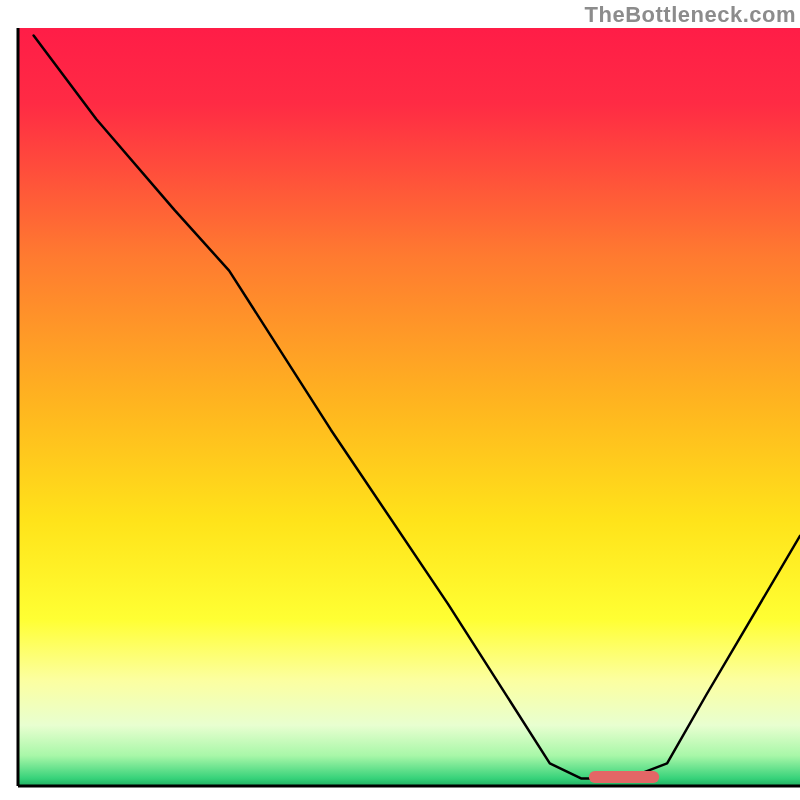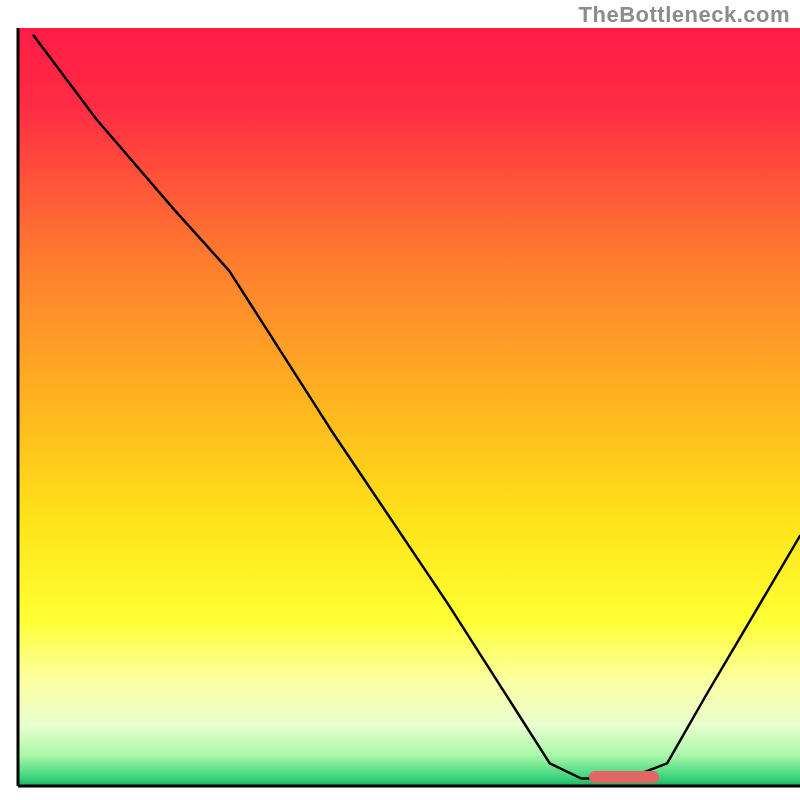--- a/index.html
+++ b/index.html
@@ -12,21 +12,21 @@
     overflow: hidden;
   }
   .container {
     position: relative;
     width: 800px;
     height: 800px;
   }
   .watermark {
     position: absolute;
     top: 2px;
-    right: 10px;
+    right: 4px;
     font-size: 22px;
     font-weight: bold;
     color: #8c8c8c;
     letter-spacing: 0.5px;
     z-index: 4;
   }
   svg.chart {
     position: absolute;
     top: 0;
     left: 0;

